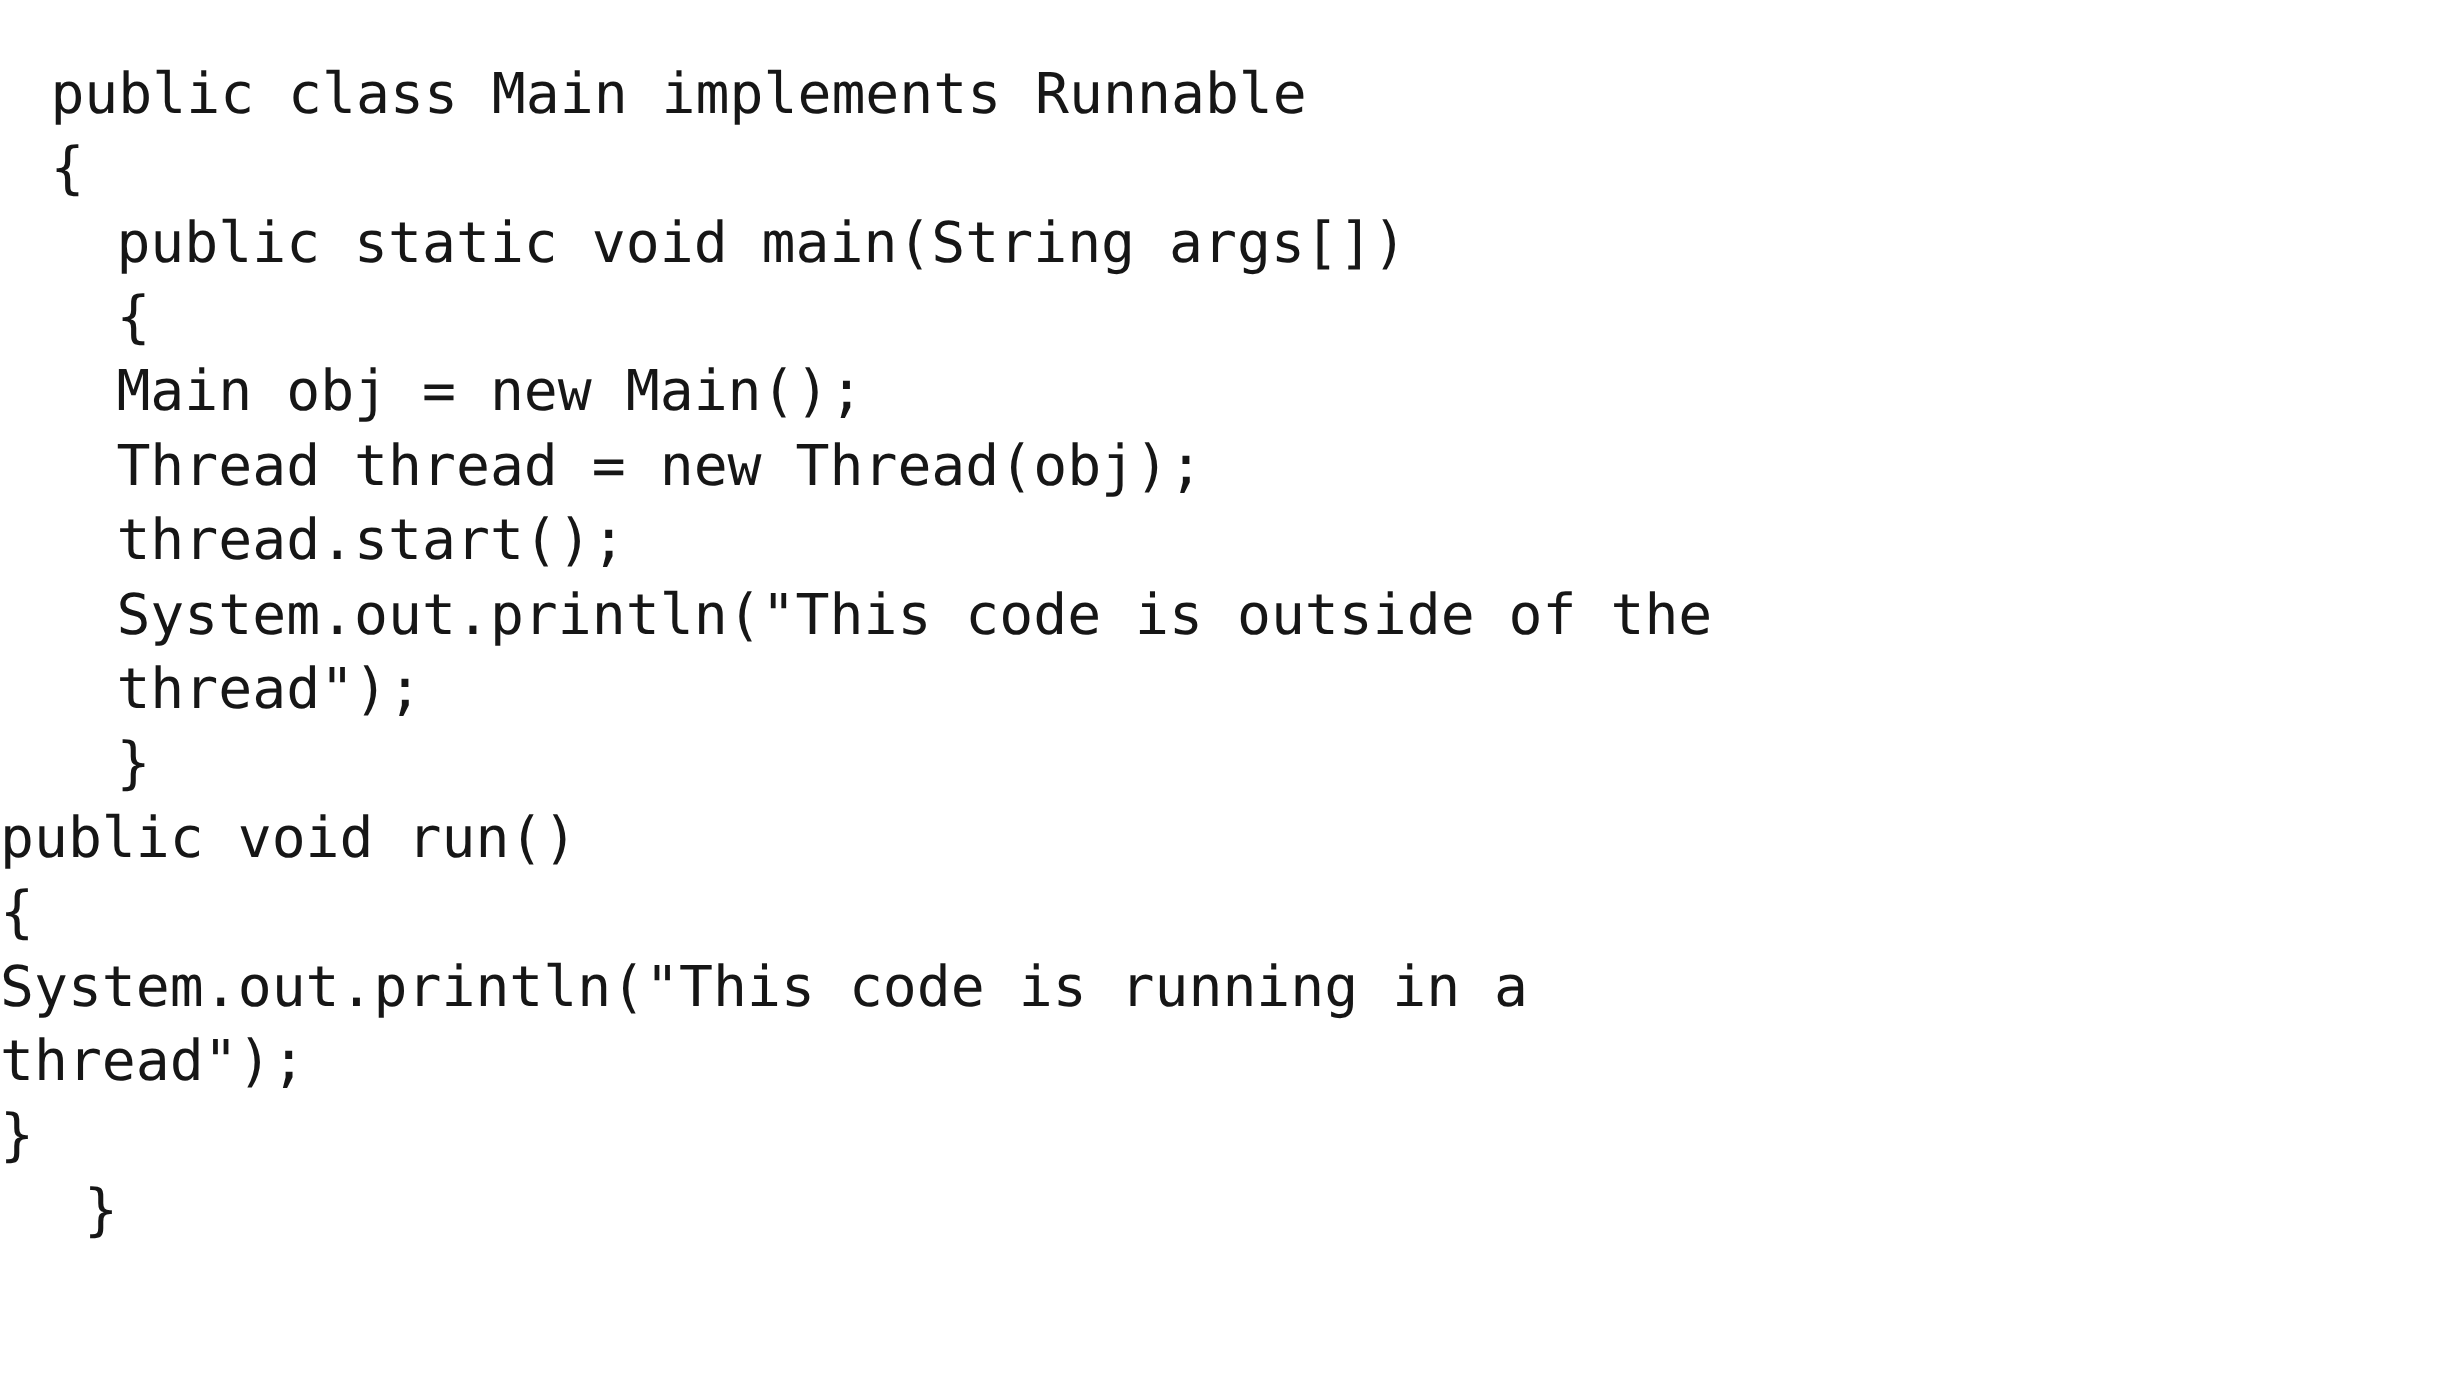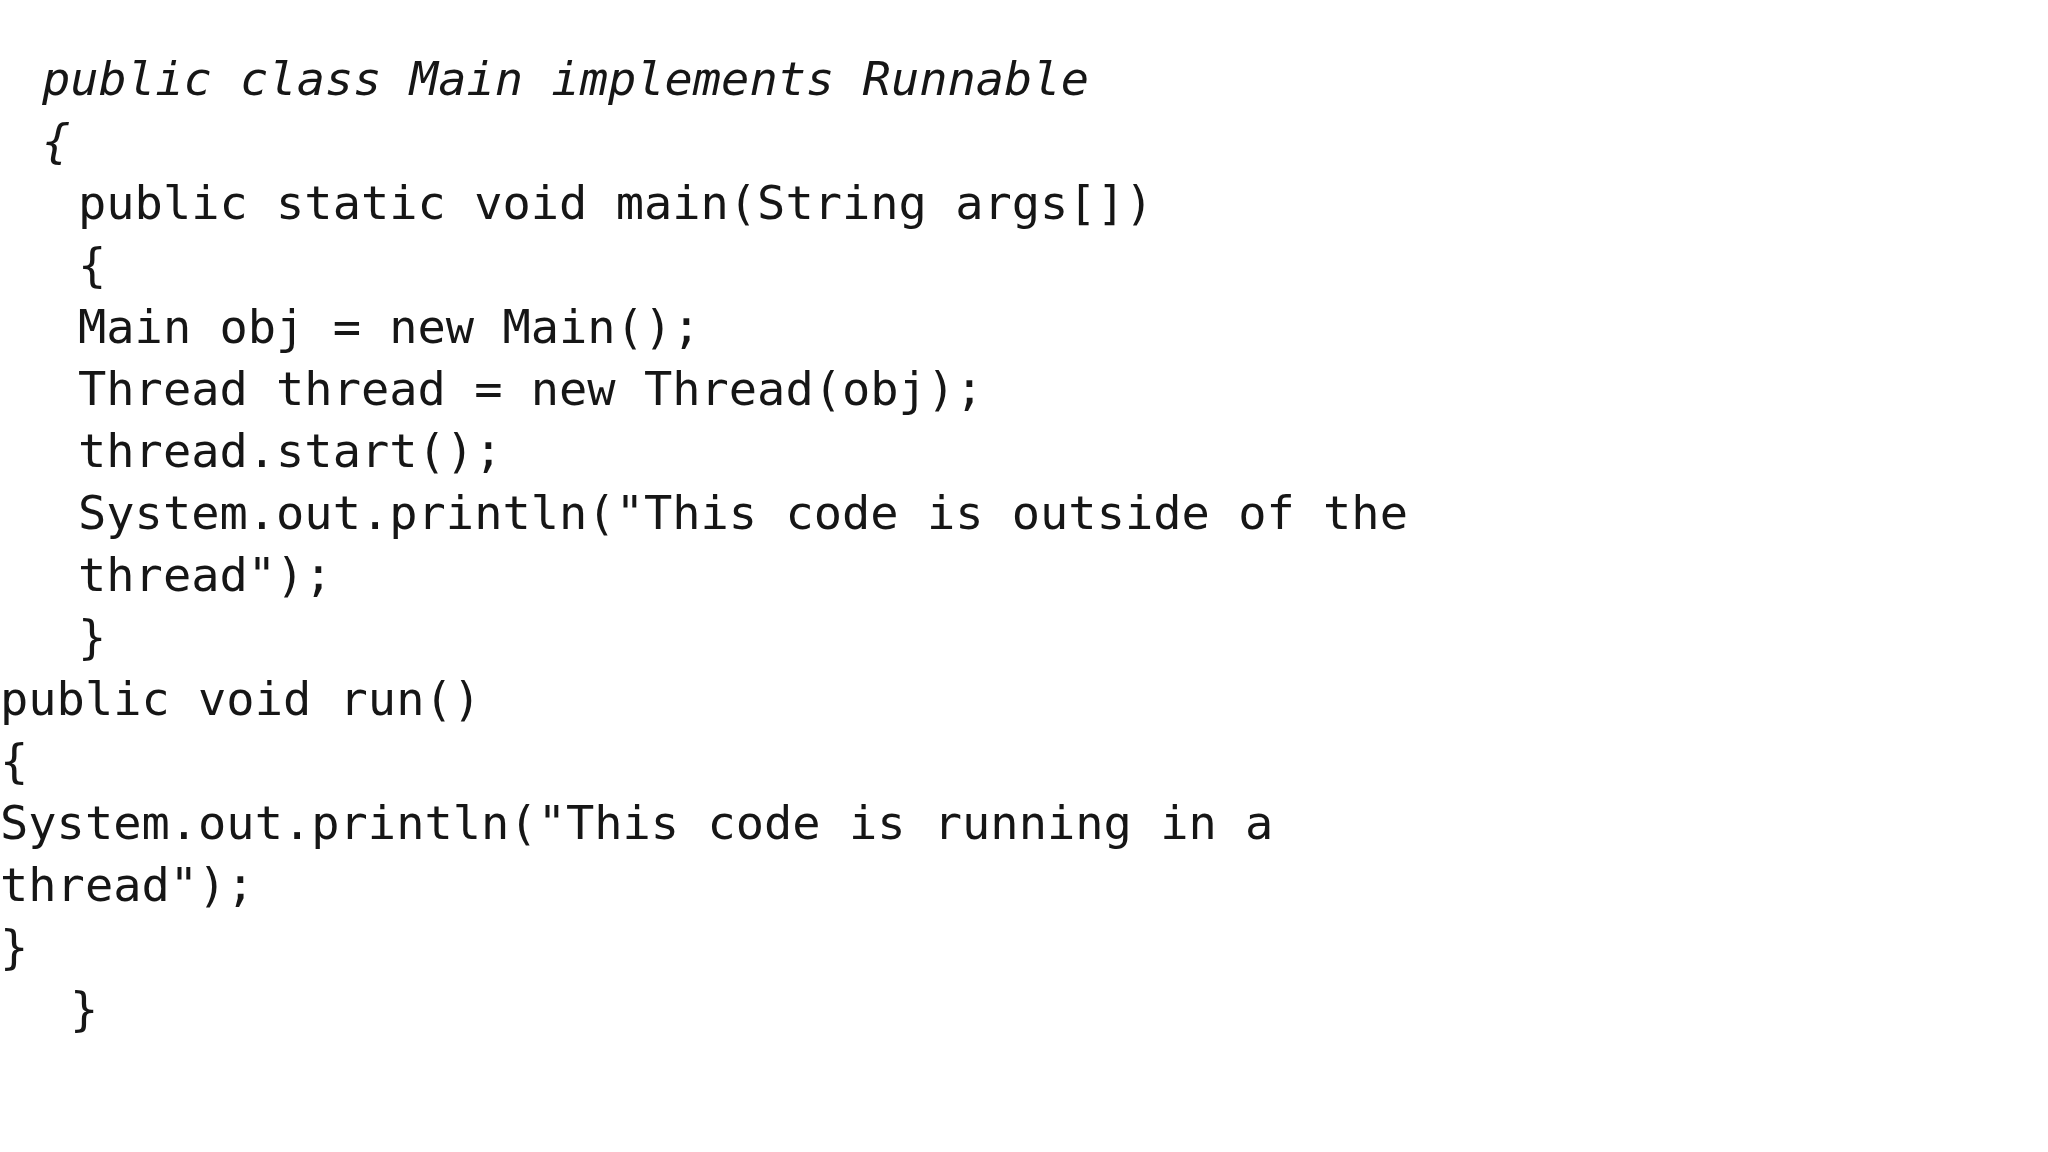--- a/index.html
+++ b/index.html
@@ -30,23 +30,23 @@
     display: block;
     height: 62px;
     line-height: 62px;
     font-size: 47px;
     color: #161616;
     white-space: pre;
     letter-spacing: 0px;
     font-family: "DejaVu Sans Mono", "Liberation Mono", monospace;
   }
   
-  .ind-0 { padding-left: 42px; font-style: italic; }
+  .ind-0 { padding-left: 42px; }
   .ind-1 { padding-left: 70px; }
-  .ind-2 { padding-left: 78px; }
+  .ind-2 { padding-left: 78px; margin-left: 19px; }
   .ind-3 { }
 </style>
 </head>
 <body style="background: rgb(255, 255, 255);">
 
 <div id="slide" style="background: rgb(255, 255, 255);">
   <pre id="code-block" style="margin: 0px; color: rgb(22, 22, 22);"><span class="code-line ind-0">public class Main implements Runnable</span><span class="code-line ind-0">{</span><span class="code-line ind-2">public static void main(String args[])</span><span class="code-line ind-2">{</span><span class="code-line ind-2">Main obj = new Main();</span><span class="code-line ind-2">Thread thread = new Thread(obj);</span><span class="code-line ind-2">thread.start();</span><span class="code-line ind-2">System.out.println("This code is outside of the</span><span class="code-line ind-2">thread");</span><span class="code-line ind-2">}</span><span class="code-line ind-3">public void run()</span><span class="code-line ind-3">{</span><span class="code-line ind-3">System.out.println("This code is running in a</span><span class="code-line ind-3">thread");</span><span class="code-line ind-3">}</span><span class="code-line ind-1">}</span></pre>
 </div>
 
 </body></html>

